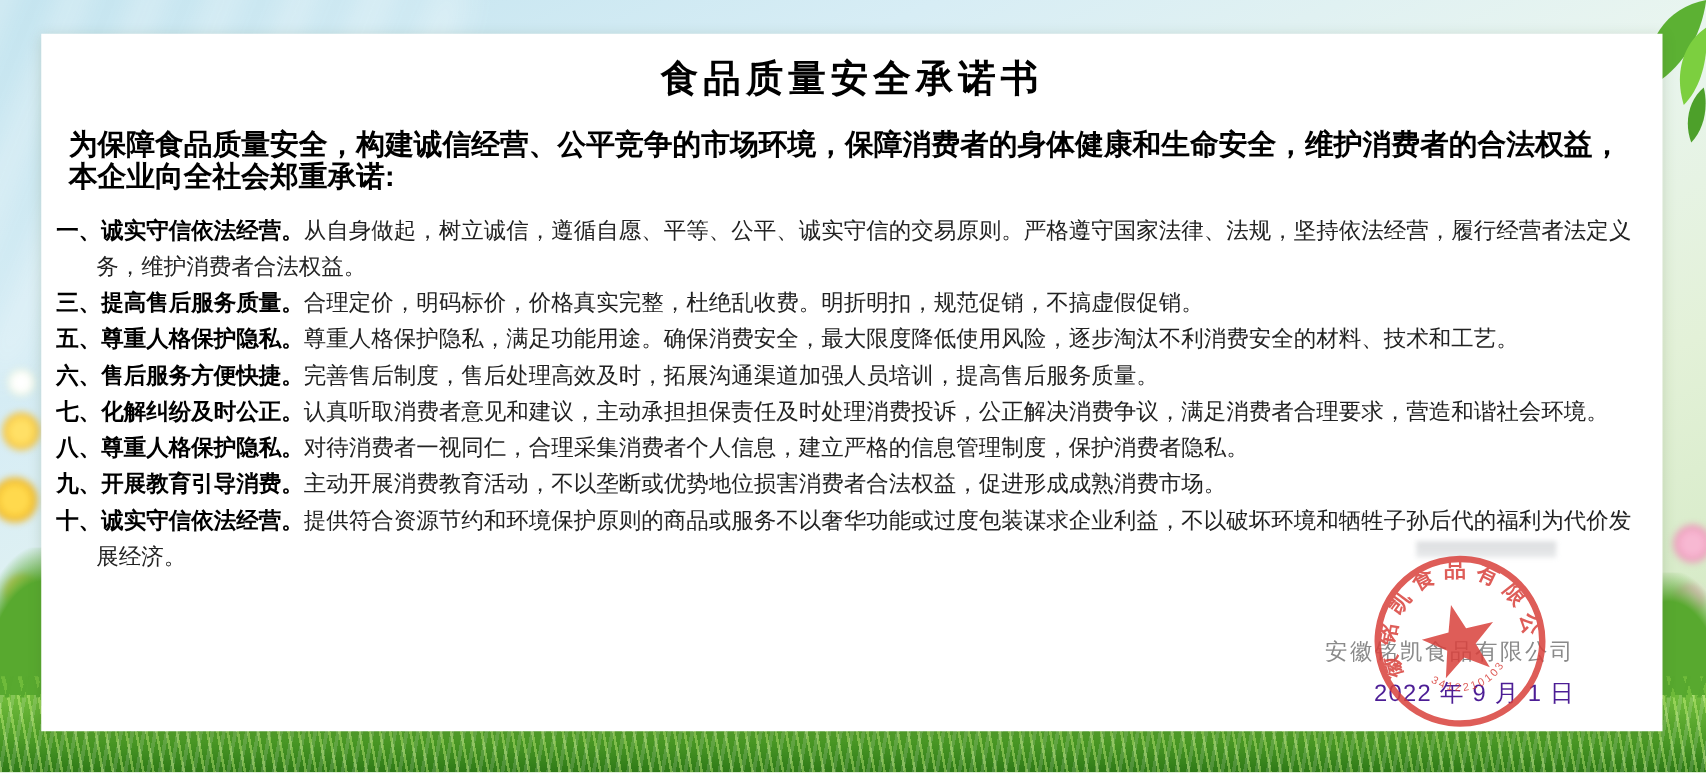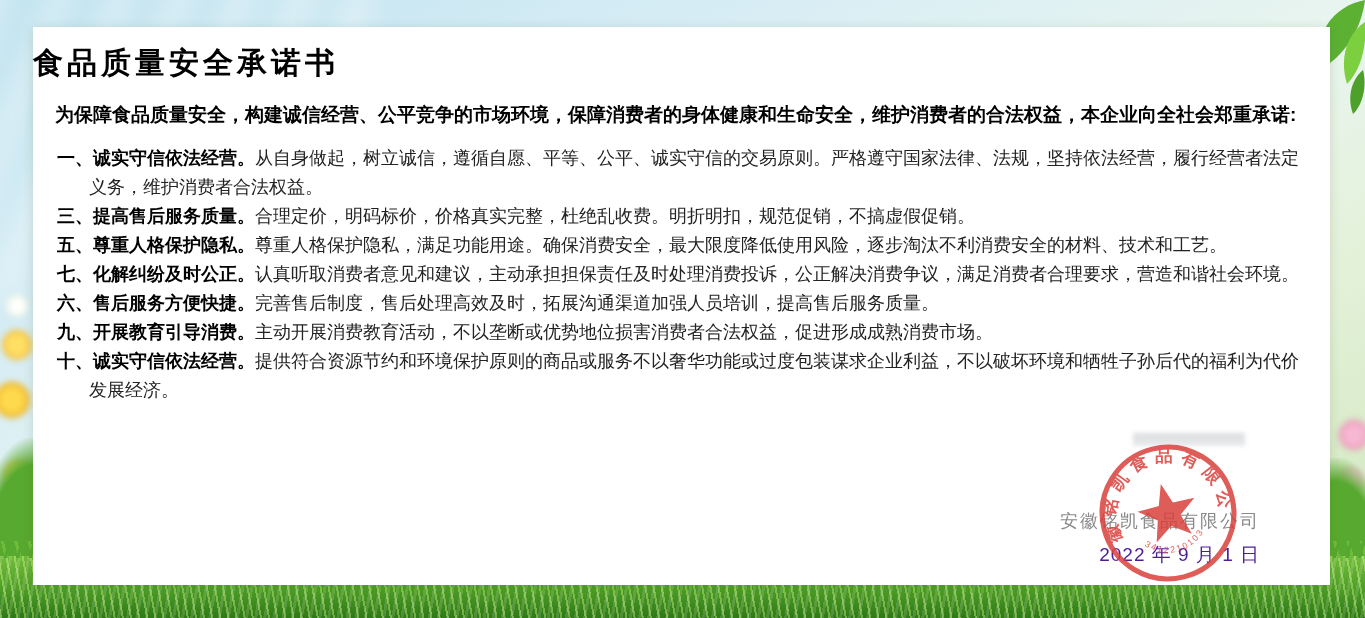--- a/index.html
+++ b/index.html
@@ -42,28 +42,28 @@
   .d2{left:262px;bottom:6px;width:11px;height:11px;background:radial-gradient(circle,#f3b6d0 0 50%,rgba(243,182,208,0) 72%);}
   .d3{left:188px;bottom:2px;width:10px;height:10px;background:radial-gradient(circle,#ffffff 0 50%,rgba(255,255,255,0) 72%);}
   .leaves{position:absolute;right:0;top:0;z-index:1;}
   
   .card{
     position:absolute;left:33px;top:27px;width:1297px;height:558px;z-index:3;
     background:#ffffff;box-shadow:0 2px 10px rgba(60,90,40,.18);
     color:#1c1c1c;
   }
   .doc-title{
-    margin:16px 0 0;font-size:30px;font-weight:bold;
+    margin:16px 0 0;text-align:center;font-size:30px;font-weight:bold;
     letter-spacing:4px;color:#000;
   }
   .doc-intro{
-    margin:18px 22px 0;font-size:19px;font-weight:bold;line-height:26px;color:#000;
+    margin:18px 22px 0;font-size:23px;font-weight:bold;line-height:26px;color:#000;
   }
   .doc-list{
-    list-style:none;margin:16px 24px 0;padding:0;
+    list-style:none;margin:16px 12px 0;padding:0;
     font-size:18px;line-height:29px;color:#222;
   }
   .doc-list li{padding-left:32px;text-indent:-32px;}
   .doc-list .num,.doc-list .lead{font-weight:bold;color:#000;}
   
   .sig{position:absolute;right:70px;top:482px;width:260px;text-align:right;z-index:4;}
   .sig .company{font-size:18px;color:#8a8a8a;letter-spacing:2px;}
   .sig .date{margin-top:9px;font-size:19px;color:#4c1d95;letter-spacing:1px;}
   .artifact{
     position:absolute;left:1100px;top:406px;width:112px;height:13px;z-index:4;
@@ -108,24 +108,25 @@
 
     <ul class="doc-list" id="items">
   <li><span class="num">一、</span><span class="lead">诚实守信依法经营。</span><span class="body">从自身做起，树立诚信，遵循自愿、平等、公平、诚实守信的交易原则。严格遵守国家法律、法规，坚持依法经营，履行经营者法定义务，维护消费者合法权益。</span></li>
 
 
   <li><span class="num">三、</span><span class="lead">提高售后服务质量。</span><span class="body">合理定价，明码标价，价格真实完整，杜绝乱收费。明折明扣，规范促销，不搞虚假促销。</span></li>
 
 
   <li><span class="num">五、</span><span class="lead">尊重人格保护隐私。</span><span class="body">尊重人格保护隐私，满足功能用途。确保消费安全，最大限度降低使用风险，逐步淘汰不利消费安全的材料、技术和工艺。</span></li>
 
+  <li><span class="num">六、</span><span class="lead">售后服务方便快捷。</span><span class="body">完善售后制度，售后处理高效及时，拓展沟通渠道加强人员培训，提高售后服务质量。</span></li>
+
   <li><span class="num">七、</span><span class="lead">化解纠纷及时公正。</span><span class="body">认真听取消费者意见和建议，主动承担担保责任及时处理消费投诉，公正解决消费争议，满足消费者合理要求，营造和谐社会环境。</span></li>
 
-  <li><span class="num">六、</span><span class="lead">售后服务方便快捷。</span><span class="body">完善售后制度，售后处理高效及时，拓展沟通渠道加强人员培训，提高售后服务质量。</span></li>
-
+  <li><span class="num">八、</span><span class="lead">尊重人格保护隐私。</span><span class="body">对待消费者一视同仁，合理采集消费者个人信息，建立严格的信息管理制度，保护消费者隐私。</span></li>
 
   <li><span class="num">九、</span><span class="lead">开展教育引导消费。</span><span class="body">主动开展消费教育活动，不以垄断或优势地位损害消费者合法权益，促进形成成熟消费市场。</span></li>
 
   <li><span class="num">十、</span><span class="lead">诚实守信依法经营。</span><span class="body">提供符合资源节约和环境保护原则的商品或服务不以奢华功能或过度包装谋求企业利益，不以破坏环境和牺牲子孙后代的福利为代价发展经济。</span></li>
 </ul>
 
     <div class="artifact"></div>
 
     <div class="sig">
       <div class="company">安徽铭凯食品有限公司</div>

